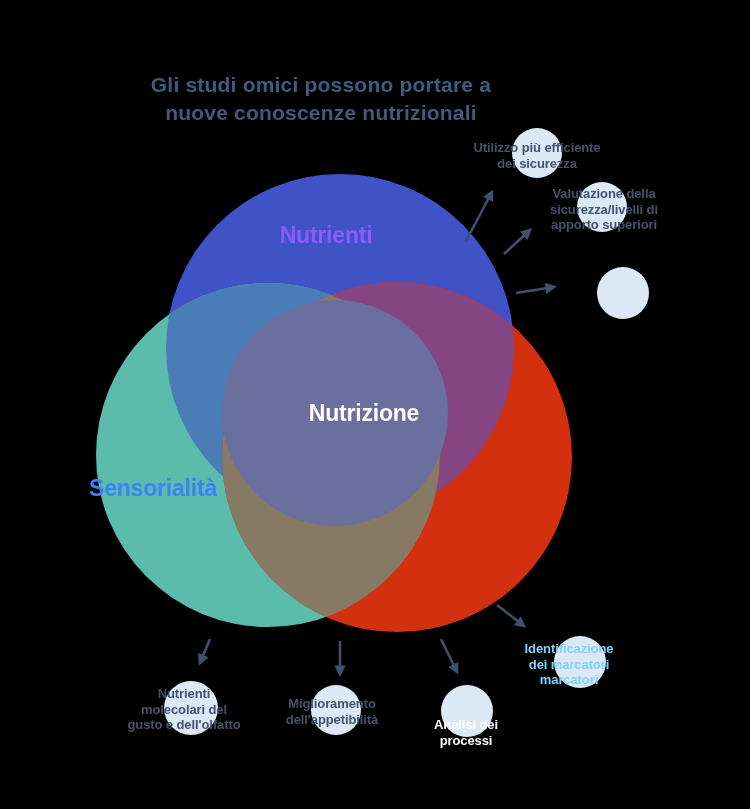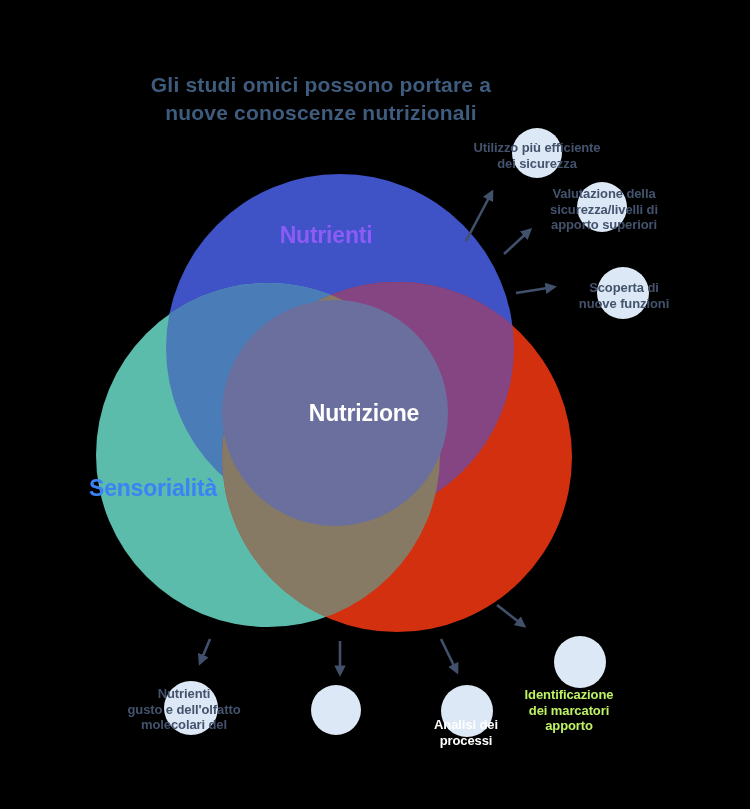--- a/index.html
+++ b/index.html
@@ -97,32 +97,32 @@
 
   <div class="abs node-text" style="left:537px; top:155px; width:170px; color:#44536D;">
     <div>Utilizzo più efficiente</div>
     <div>dei sicurezza</div>
   </div>
   <div class="abs node-text" style="left:604px; top:209px; width:160px; color:#44536D;">
     <div>Valutazione della</div>
     <div>sicurezza/livelli di</div>
     <div>apporto superiori</div>
   </div>
-  <div class="abs node-text" style="left:624px; top:295px; width:150px; color:#44536D;">
-    <div>Scoperta di</div>
-    <div>nuove funzioni</div>
-  </div>
-  <div class="abs node-text" style="left:569px; top:664px; width:150px; color:#bef264;margin-top:46px;">
+  <div class="abs node-text" style="left:569px; top:664px; width:150px; color:#7dd3fc;">
     <div>Identificazione</div>
     <div>dei marcatori</div>
-    <div>apporto</div>
+    <div>marcatori</div>
   </div>
   <div class="abs node-text" style="left:466px; top:732px; width:120px; color:#ffffff;">
     <div>Analisi dei</div>
     <div>processi</div>
   </div>
+  <div class="abs node-text" style="left:332px; top:711px; width:160px; color:#44536D;">
+    <div>Miglioramento</div>
+    <div>dell'appetibilità</div>
+  </div>
   <div class="abs node-text" style="left:184px; top:709px; width:185px; color:#44536D;">
     <div>Nutrienti</div>
+    <div>molecolari del</div>
     <div>gusto e dell'olfatto</div>
-    <div>molecolari del</div>
   </div>
 
 </div>
 
 </body></html>

